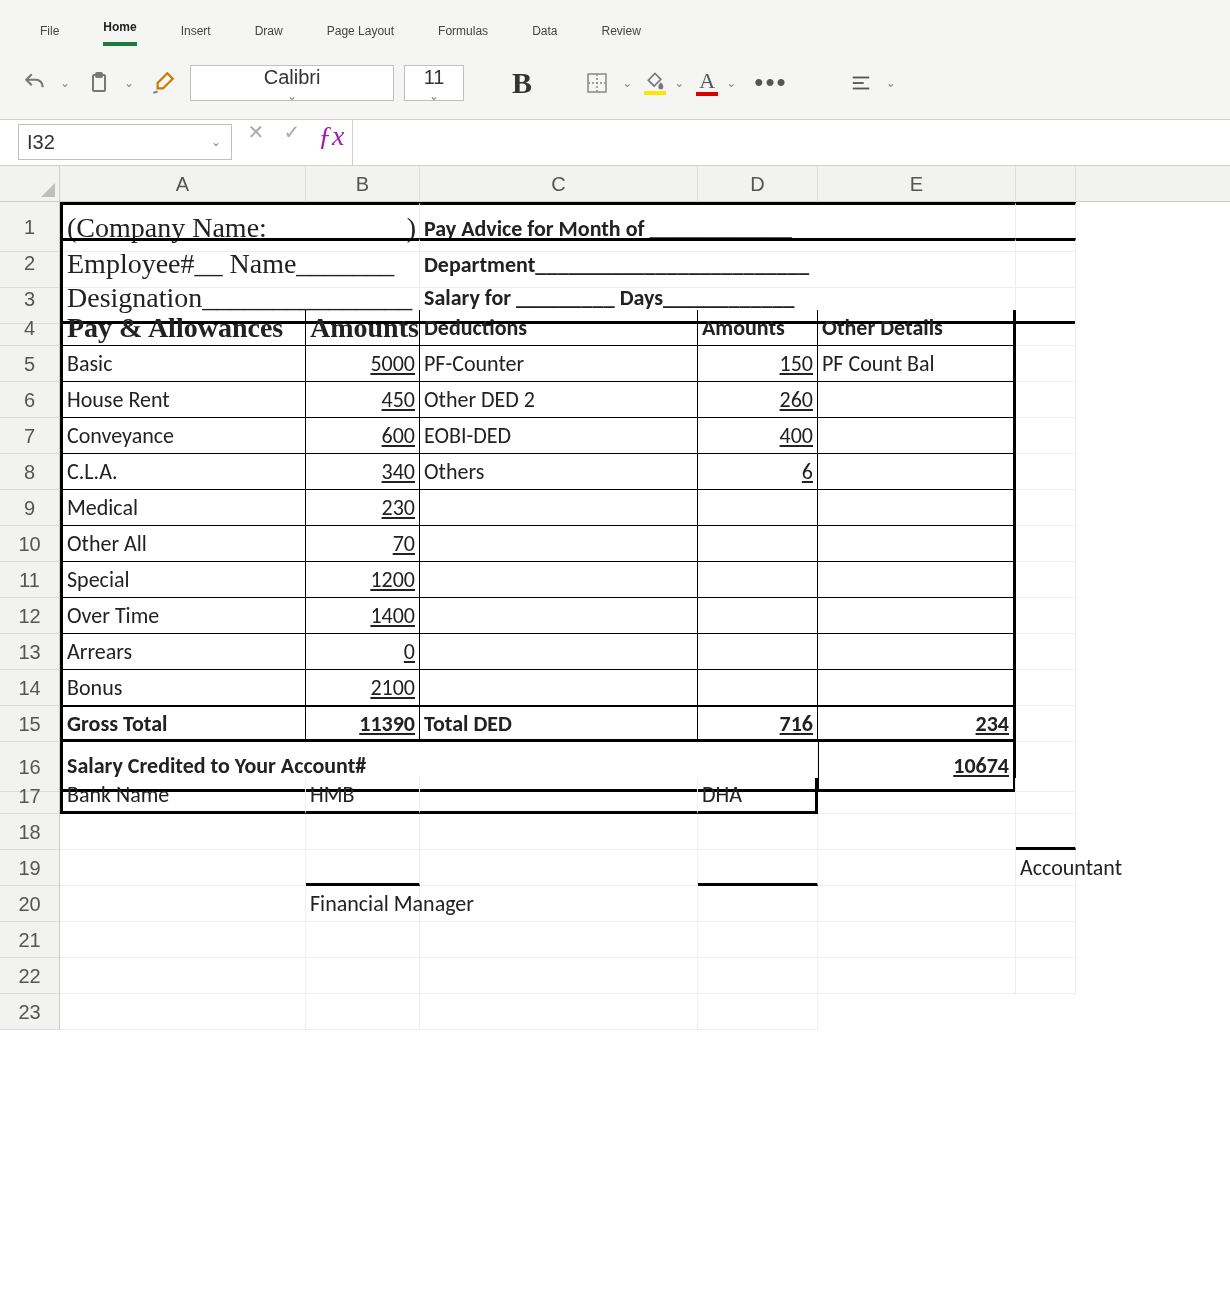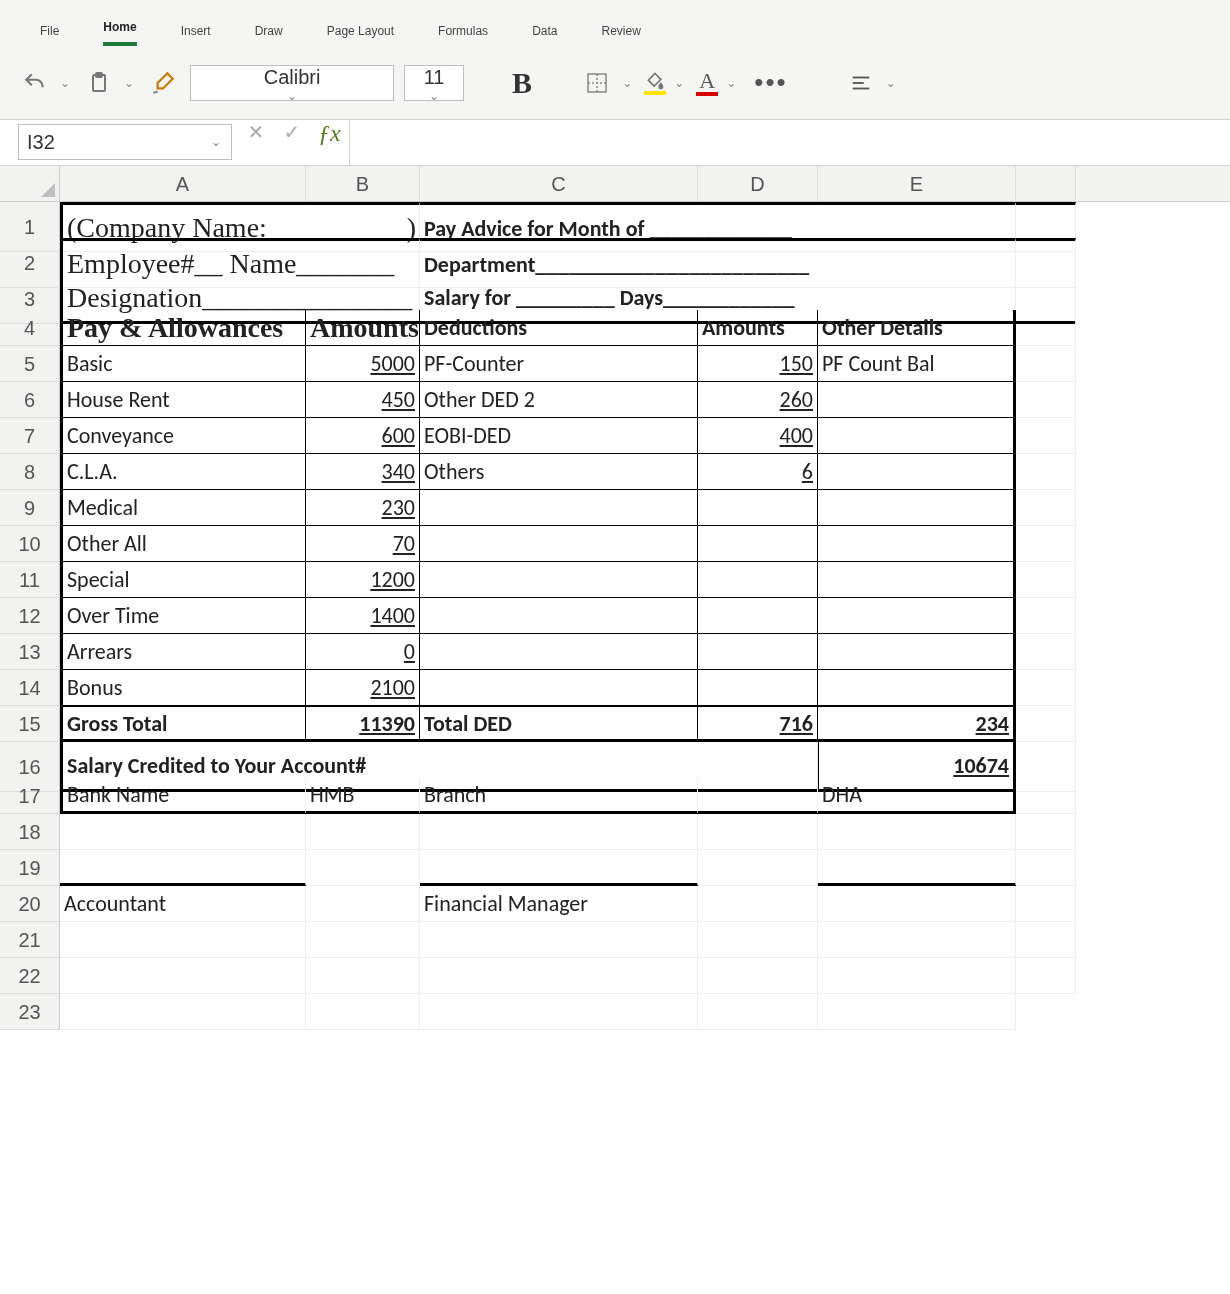--- a/index.html
+++ b/index.html
@@ -103,22 +103,22 @@
     padding: 0 8px;
     font-size: 20px;
     color: #333;
   }
   .fb-btn {
     width: 36px; text-align: center; color:#aaa; font-size:20px; cursor:pointer;
   }
   .fx {
     font-style: italic;
     font-family: 'Times New Roman', serif;
-    color: #4d7c0f;
-    font-size: 24px;
+    color: #a21caf;
+    font-size: 28px;
     padding: 0 8px;
   }
   .formula-input {
     flex: 1;
     border: none;
     border-left: 1px solid #d0d0d0;
     height: 100%;
     padding: 0 10px;
     font-size: 18px;
     outline: none;
@@ -434,21 +434,20 @@
     <div class="cell calibri bold right b-right thick-bottom b-top">716</div>
     <div class="cell calibri bold right thick-right thick-bottom b-top">234</div>
     <div class="cell"></div>
 
     <div class="cell tall calibri bold thick-left thick-bottom" style="grid-column:1/5">Salary Credited to Your Account#</div>
     <div class="cell tall calibri bold right thick-right thick-bottom b-left">10674</div>
     <div class="cell tall"></div>
 
     <div class="cell calibri thick-left thick-bottom">Bank Name</div>
     <div class="cell calibri thick-bottom">HMB</div>
-    <div class="cell calibri thick-bottom">Branch</div>
     <div class="cell calibri thick-bottom"></div>
     <div class="cell calibri thick-right thick-bottom">DHA</div>
     <div class="cell"></div>
 
     <div class="cell"></div>
       <div class="cell"></div>
       <div class="cell"></div>
       <div class="cell"></div>
       <div class="cell"></div>
       <div class="cell"></div>

